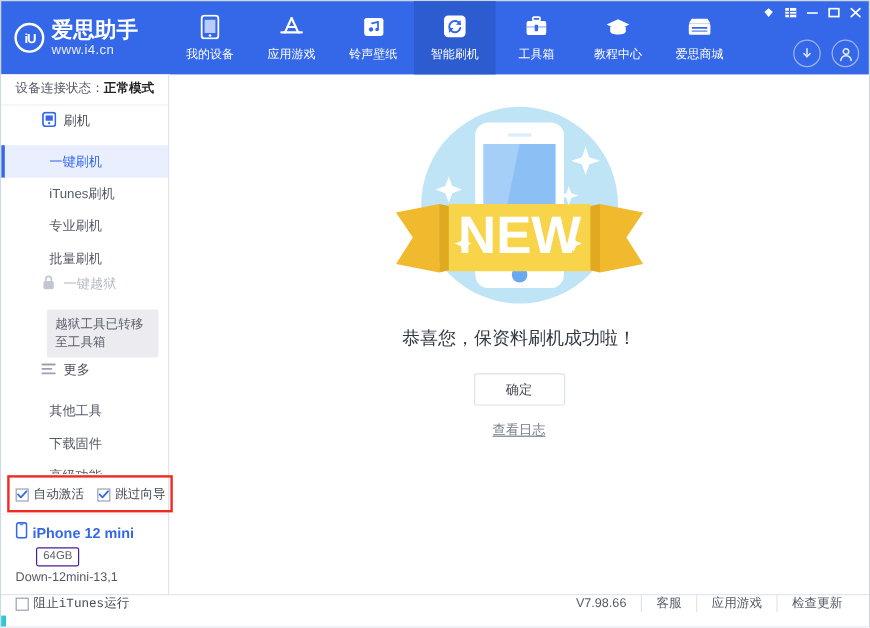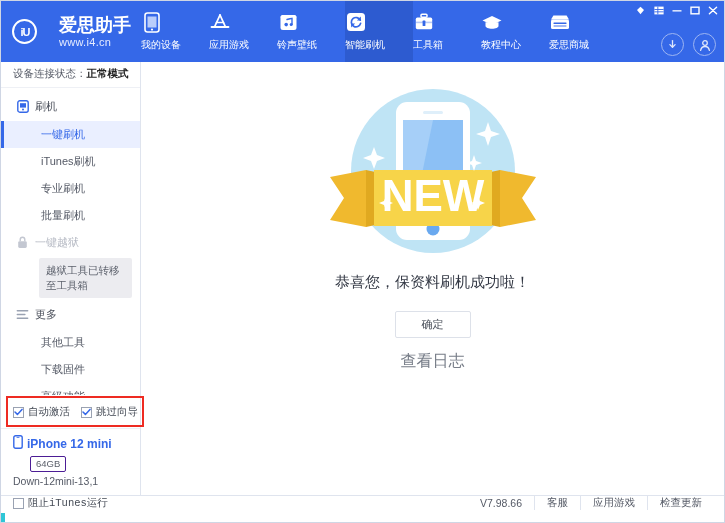--- a/index.html
+++ b/index.html
@@ -38,21 +38,21 @@
     width: 25px; height: 25px;
     border-radius: 50%;
     border: 2px solid #ffffff;
     display: flex; align-items: center; justify-content: center;
     color: #ffffff;
     font-size: 12px;
     font-weight: bold;
     letter-spacing: -1px;
     flex: 0 0 auto;
   }
-  .logo-text { display: flex; flex-direction: column; line-height: 1; margin-left: 16px; }
+  .logo-text { display: flex; flex-direction: column; line-height: 1; }
   .logo-cn {
     color: #ffffff;
     font-size: 18px;
     font-weight: bold;
     letter-spacing: 0px;
   }
   .logo-url {
     color: #e6ecff;
     font-size: 11px;
     margin-top: 3px;
@@ -61,21 +61,21 @@
 
   .nav {
     display: flex;
     align-items: stretch;
     height: 61px;
   }
   .nav-item {
     width: 68px;
     display: flex;
     flex-direction: column;
-    align-items: flex-start;
+    align-items: center;
     justify-content: center;
     gap: 5px;
     cursor: pointer;
   }
   .nav-item.active { background: #2d5bd0; }
   .nav-label {
     color: #ffffff;
     font-size: 10px;
     white-space: nowrap;
   }
@@ -135,24 +135,23 @@
     color: #555a66;
     border-bottom: 1px solid #eef0f5;
     white-space: nowrap;
   }
   .conn-status b { color: #222; font-weight: bold; }
 
   .menu { flex: 1 1 auto; padding-top: 5px; overflow: hidden; }
 
   .menu-group {
     display: flex;
-    align-items: center;
     gap: 6px;
     height: 28px;
-    padding-left: 15px;
+    padding-left: 33px;
     font-size: 11px;
     color: #4a4f5a;
   }
   .menu-group.disabled { color: #b6bac4; }
   .grp-icon { width: 13px; height: 13px; display:flex; align-items:center; justify-content:center; }
 
   .menu-item {
     height: 27px;
     display: flex;
     align-items: center;
@@ -273,22 +272,23 @@
     background: #ffffff;
     border: 1px solid #dde1e9;
     border-radius: 2px;
     font-size: 11px;
     color: #444a55;
     font-family: inherit;
     cursor: pointer;
   }
   .log-link {
     margin-top: 13px;
-    font-size: 16px;
+    font-size: 11px;
     color: #777d88;
+    text-decoration: underline;
     cursor: pointer;
   }
 
   
   .footer {
     flex: 0 0 27px;
     height: 27px;
     border-top: 1px solid #dfe4ee;
     display: flex;
     align-items: flex-start;

